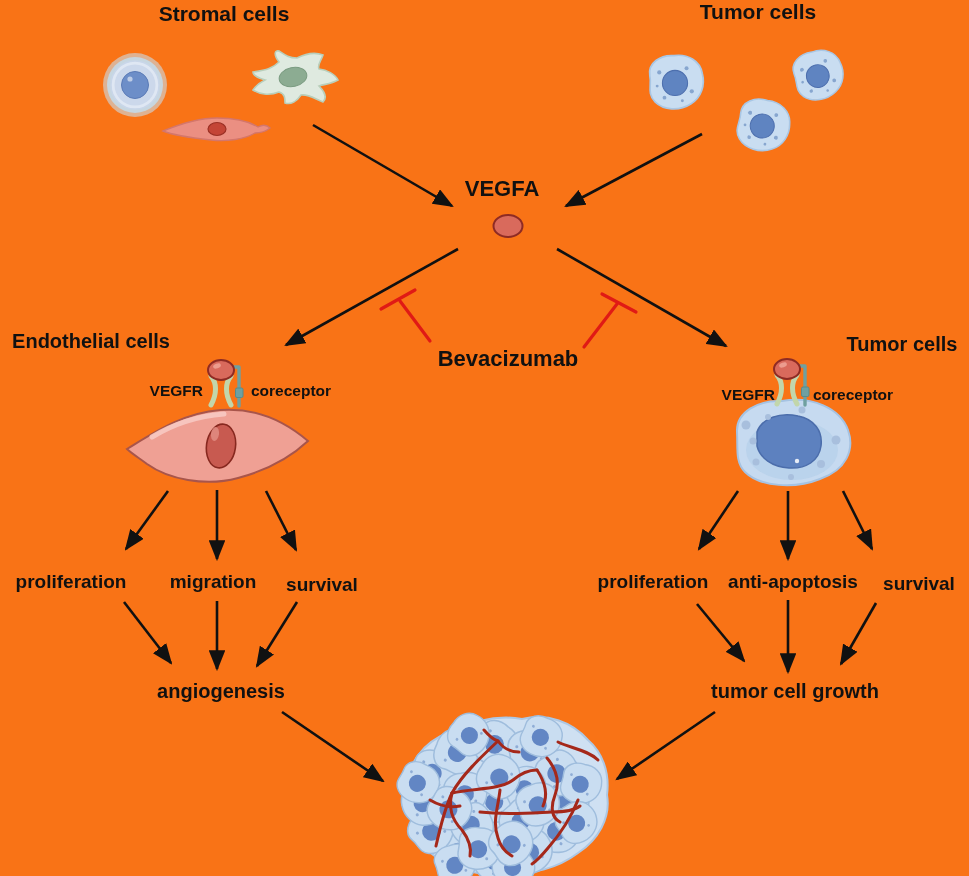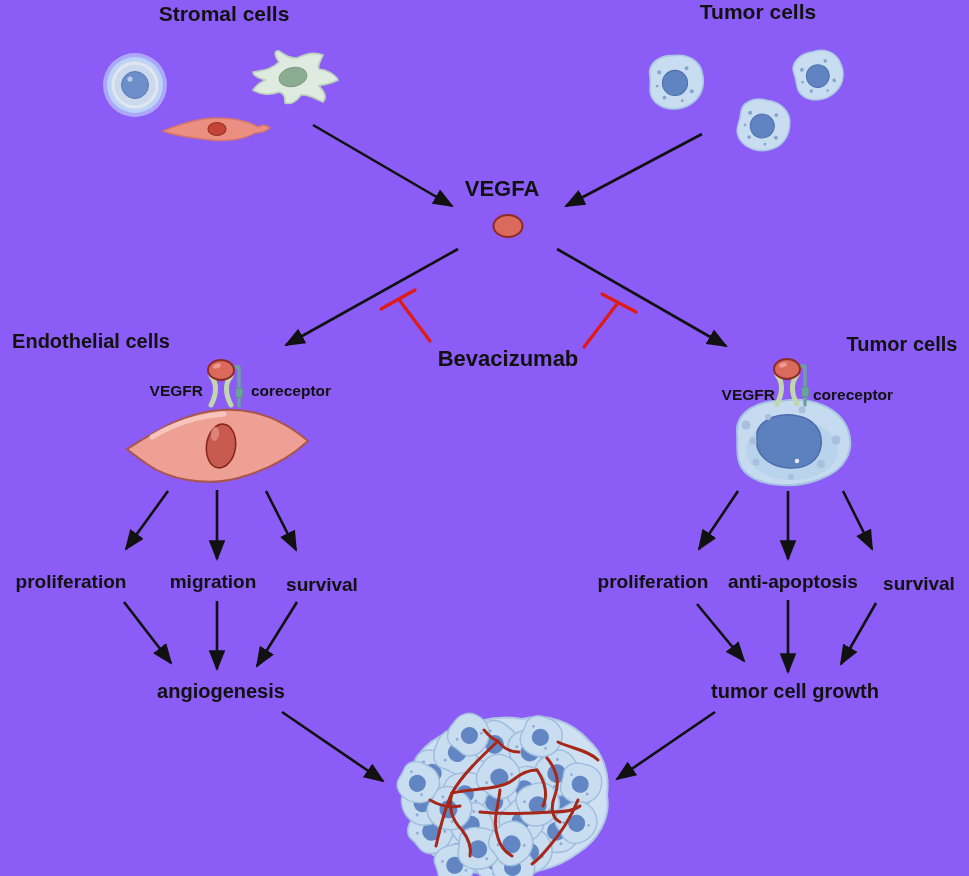--- a/index.html
+++ b/index.html
@@ -1,16 +1,16 @@
 <!DOCTYPE html>
 <html><head>
 <meta charset="utf-8">
 <style>
   html,body{margin:0;padding:0;background:#ffffff;}
-  #stage{position:relative;width:969px;height:876px;background:#8b5cf6;overflow:hidden;}
+  #stage{position:relative;width:969px;height:876px;background:#f97316;overflow:hidden;}
   svg{display:block;}
   .t{font-family:"Liberation Sans","DejaVu Sans",sans-serif;font-weight:700;fill:#111111;}
   .t22{font-size:22px}.t21{font-size:21px}.t20{font-size:20px}.t19{font-size:19px}.t15{font-size:15.5px}
   .arr{stroke:#111111;stroke-width:2.6;fill:none;}
   .inh{stroke-width:3.2;stroke-linecap:round;fill:none;}
   .vessel{stroke:#a5281a;stroke-width:3;fill:none;stroke-linecap:round;}
 </style>
 </head>
 <body>
 

